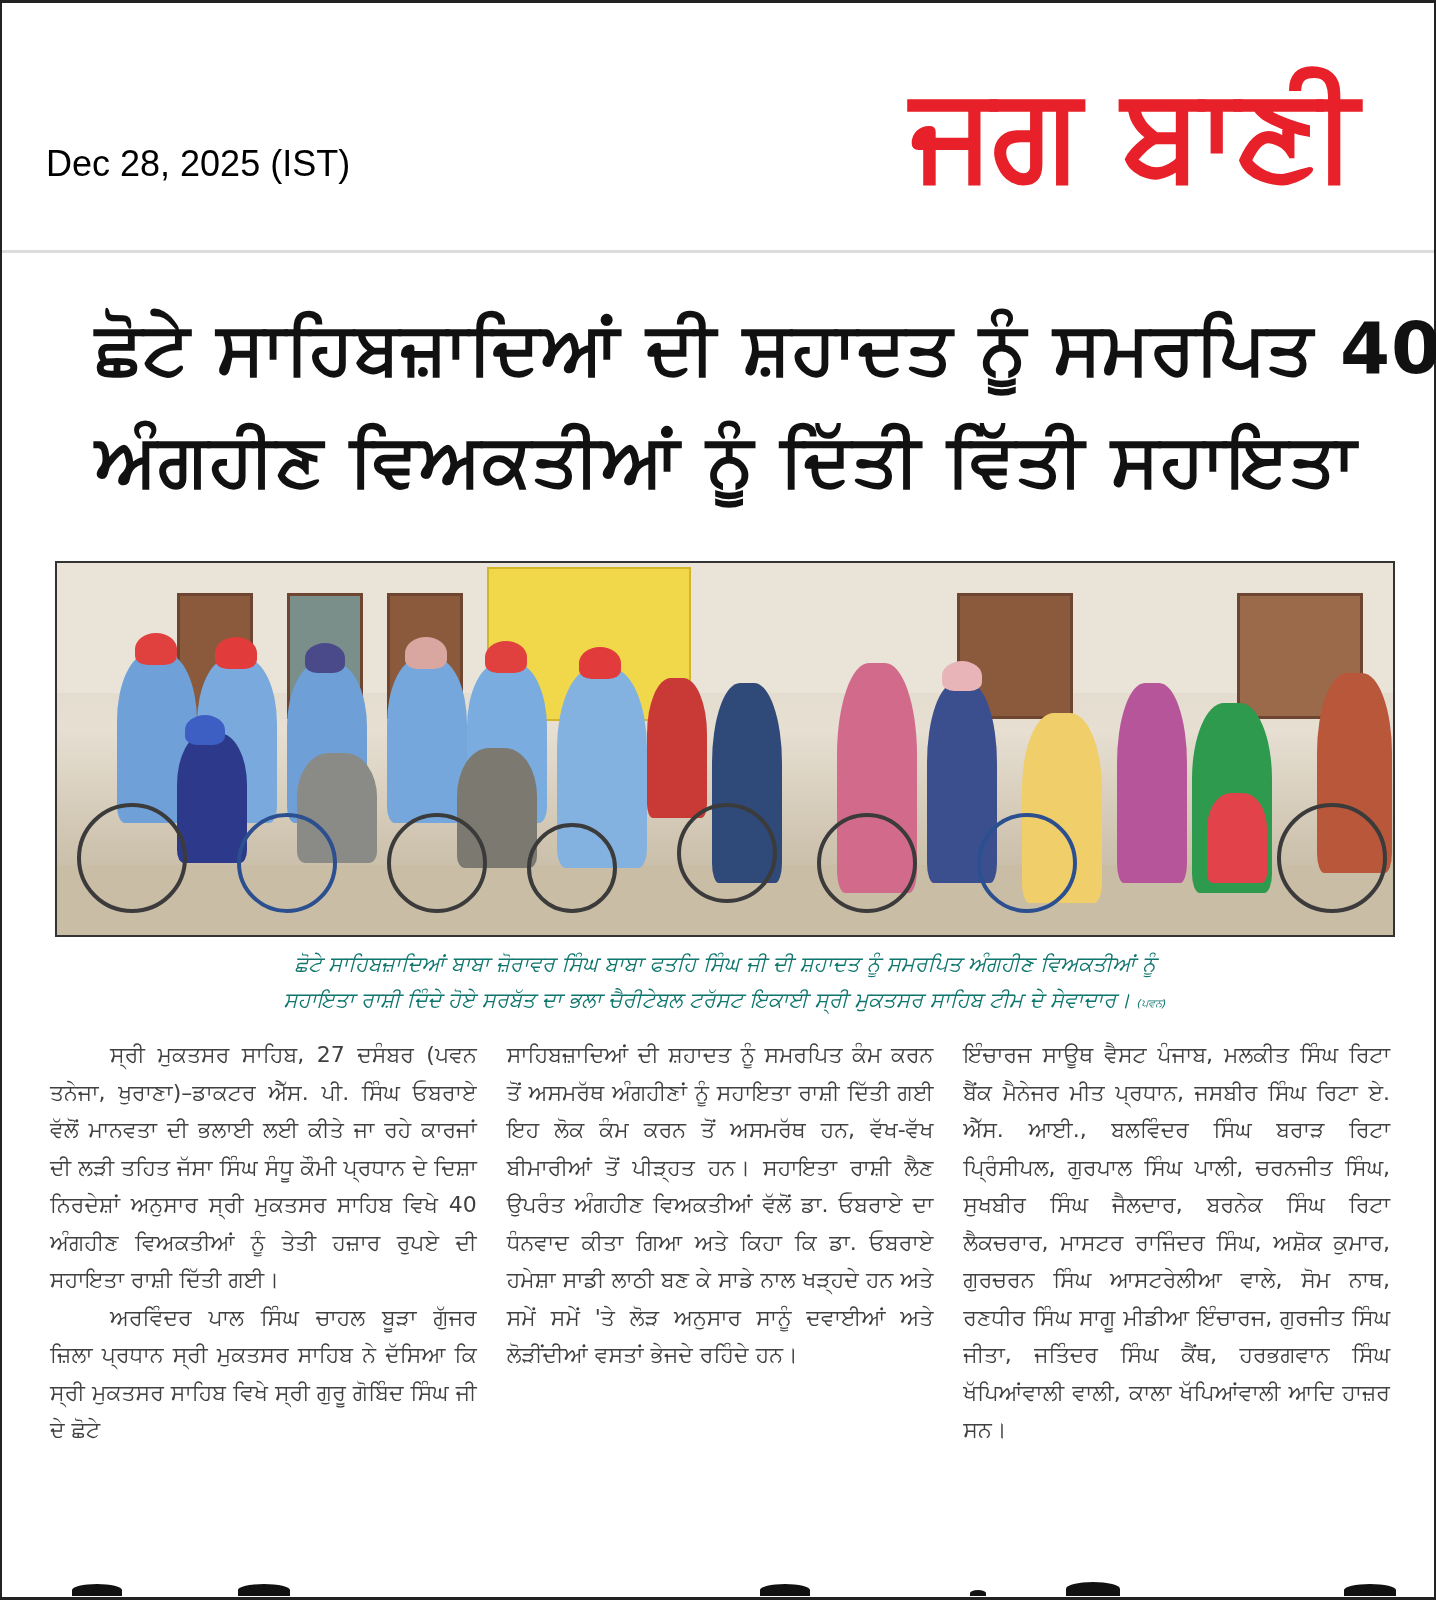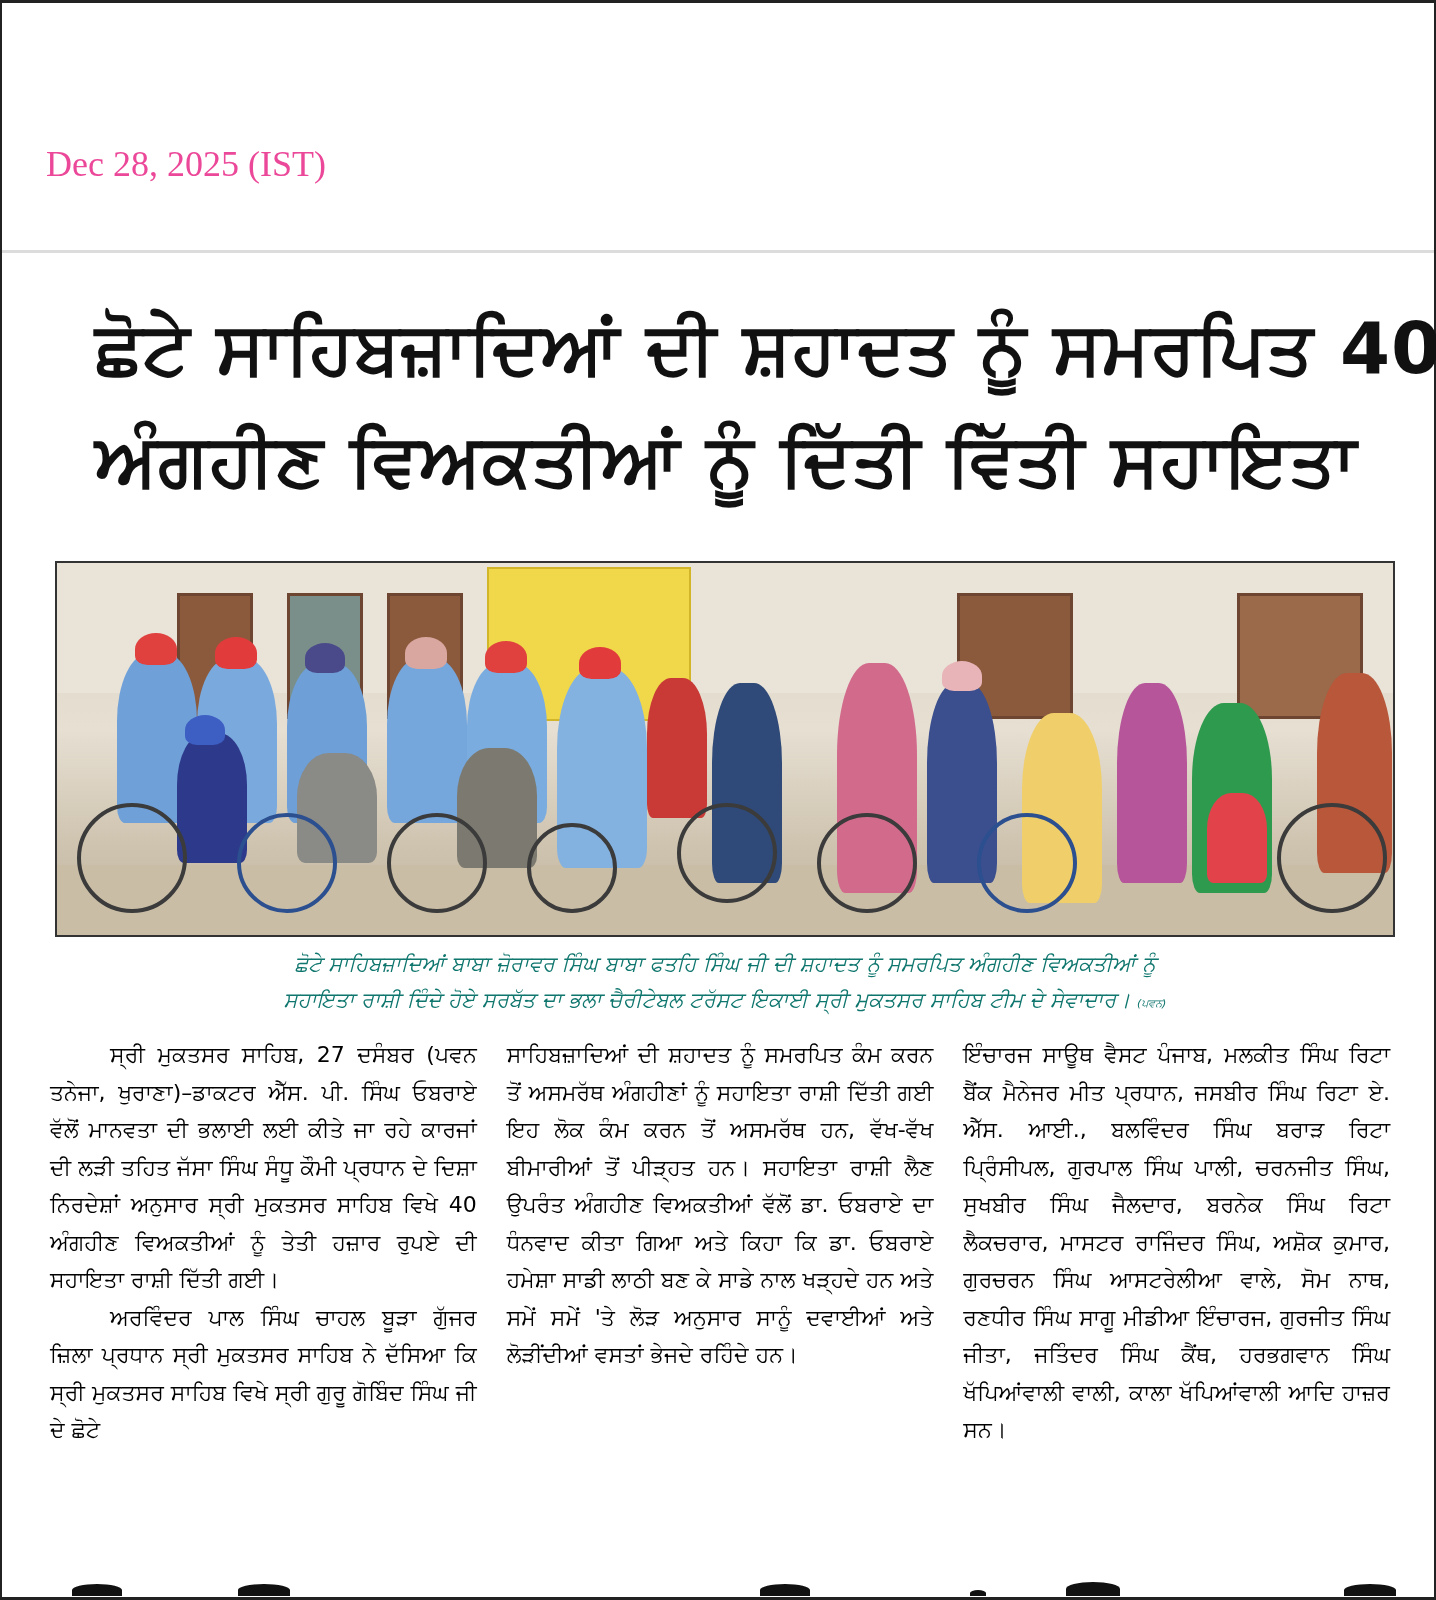--- a/index.html
+++ b/index.html
@@ -21,21 +21,21 @@
     position: absolute; left: 2px; top: 250px; width: 1432px; height: 3px;
     background: #dcdcdc;
   }
   .source-name {
     position: absolute; left: 44px; top: 60px;
     font-family: "DejaVu Sans", sans-serif; font-size: 46px; color: #1e1e1e;
     letter-spacing: 0.5px;
   }
   .source-date {
     position: absolute; left: 44px; top: 140px;
-    font-family: Liberation Serif, serif; font-size: 36px; color: #ec4899;
+    font-family: Liberation Sans, sans-serif; font-size: 36px; color: #000000;
   }
   .logo {
     position: absolute; right: 78px; top: 66px;
     font-family: "DejaVu Sans", sans-serif; font-weight: bold;
     font-size: 128px; line-height: 1; color: #e8202a; letter-spacing: -2px;
   }
   .headline {
     position: absolute; left: 50px; top: 292px; width: 1340px;
     font-family: "DejaVu Sans", sans-serif; font-weight: bold;
     font-size: 72px; line-height: 112px; color: #111; letter-spacing: 1px;
@@ -58,34 +58,35 @@
     font-family: "DejaVu Sans", sans-serif; font-style: italic;
     font-size: 21px; line-height: 36px; color: #0f766e; text-align: center;
   }
   .caption .credit { font-size: 11px; }
   .columns {
     position: absolute; left: 50px; top: 1036px; width: 1340px; height: 520px;
     display: flex; gap: 30px;
   }
   .col {
     flex: 1; font-family: "DejaVu Sans", sans-serif; font-size: 22px;
-    line-height: 37.5px; color: #000000; text-align: justify;
+    line-height: 37.5px; color: #404040; text-align: justify;
   }
   .col p { margin: 0; }
   .col p.indent { text-indent: 60px; }
   .bottom-bumps { position: absolute; left: 0; top: 1578px; width: 1436px; height: 18px; }
   .bump { position: absolute; bottom: 0; background: #111; border-radius: 50% 50% 0 0; height: 12px; }
 </style>
 </head>
 <body>
 
 <div class="frame"></div>
 
 <div class="header">
   <div class="source-date">Dec 28, 2025 (IST)</div>
+  <div class="logo">ਜਗ ਬਾਣੀ</div>
 </div>
 <div class="header-rule"></div>
 
 <h1 class="headline" style="margin:0;font-weight:bold;">
   <span class="line">ਛੋਟੇ ਸਾਹਿਬਜ਼ਾਦਿਆਂ ਦੀ ਸ਼ਹਾਦਤ ਨੂੰ ਸਮਰਪਿਤ 40</span>
   <span class="line">ਅੰਗਹੀਣ ਵਿਅਕਤੀਆਂ ਨੂੰ ਦਿੱਤੀ ਵਿੱਤੀ ਸਹਾਇਤਾ</span>
 </h1>
 
 <div class="photo">
   <div class="wall" style="left:0;width:1340px;"></div>

